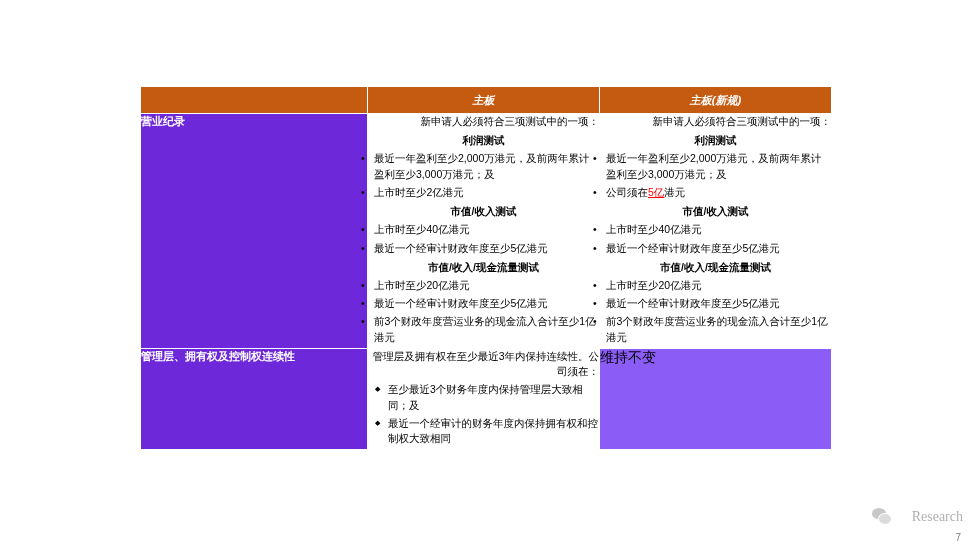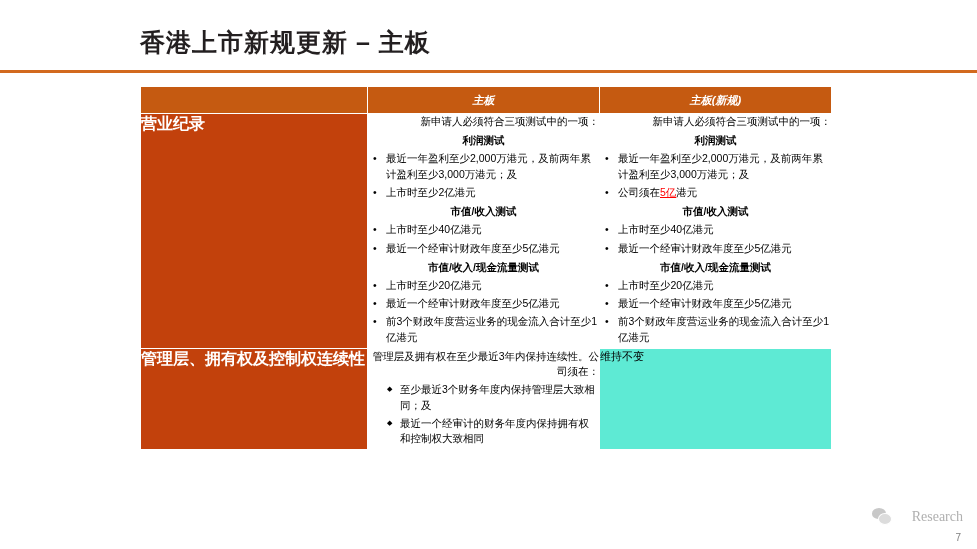--- a/index.html
+++ b/index.html
@@ -70,23 +70,23 @@
     color: #ffffff;
     font-size: 11px;
     font-weight: bold;
     text-align: center;
     height: 26px;
     line-height: 26px;
     width: 231px;
     font-style: italic;
   }
   .rowlabel {
-    background: #c2410c;
+    background: #6d28d9;
     color: #ffffff;
-    font-size: 16px;
+    font-size: 11px;
     font-weight: bold;
     text-align: left;
     padding-left: 10px;
     vertical-align: middle;
   }
   .content-cell {
     background: #ffffff;
     border: 1px solid #bfbfbf;
     padding: 8px 8px 10px 8px;
     font-size: 10.5px;
@@ -97,21 +97,21 @@
     margin: 0 0 3px 0;
     text-align: right;
   }
   .content-cell .sub {
     margin: 4px 0 2px 0;
     font-weight: bold;
     text-align: center;
   }
   .content-cell ul {
     margin: 0 0 2px 0;
-    padding-left: 16px;
+    padding-left: 4px;
     list-style: none;
   }
   .content-cell ul li {
     position: relative;
     margin: 3px 0;
     padding-left: 2px;
   }
   .content-cell ul li:before {
     content: "\2022";
     position: absolute;
@@ -126,24 +126,24 @@
   .content-cell ul ul li:before {
     content: "\25C6";
     font-size: 7px;
     top: 2px;
   }
   .hl {
     color: #ff0000;
     text-decoration: underline;
   }
   .plain-cell {
-    background: #5eead4;
+    background: #8b5cf6;
     border: 1px solid #bfbfbf;
     padding: 8px;
-    font-size: 11px;
+    font-size: 14px;
     color: #000000;
   }
   
   .page-num {
     position: absolute;
     right: 16px;
     bottom: 6px;
     font-size: 10px;
     color: #7f7f7f;
   }
@@ -177,24 +177,20 @@
     background: #dcdcdc;
     border-radius: 50%;
     border: 1px solid #ffffff;
   }
 </style>
 </head>
 <body>
 
 <div class="slide">
 
-  <div class="title-area">
-    <div class="slide-title">香港上市新规更新 – 主板</div>
-    <div class="title-rule"></div>
-  </div>
 
   <table class="tbl">
     <tbody>
         <tr>
       <th class="hdr-blank"></th>
       <th class="hdr-cell">主板</th>
       <th class="hdr-cell">主板(新规)</th>
     </tr>
 
     <tr>

